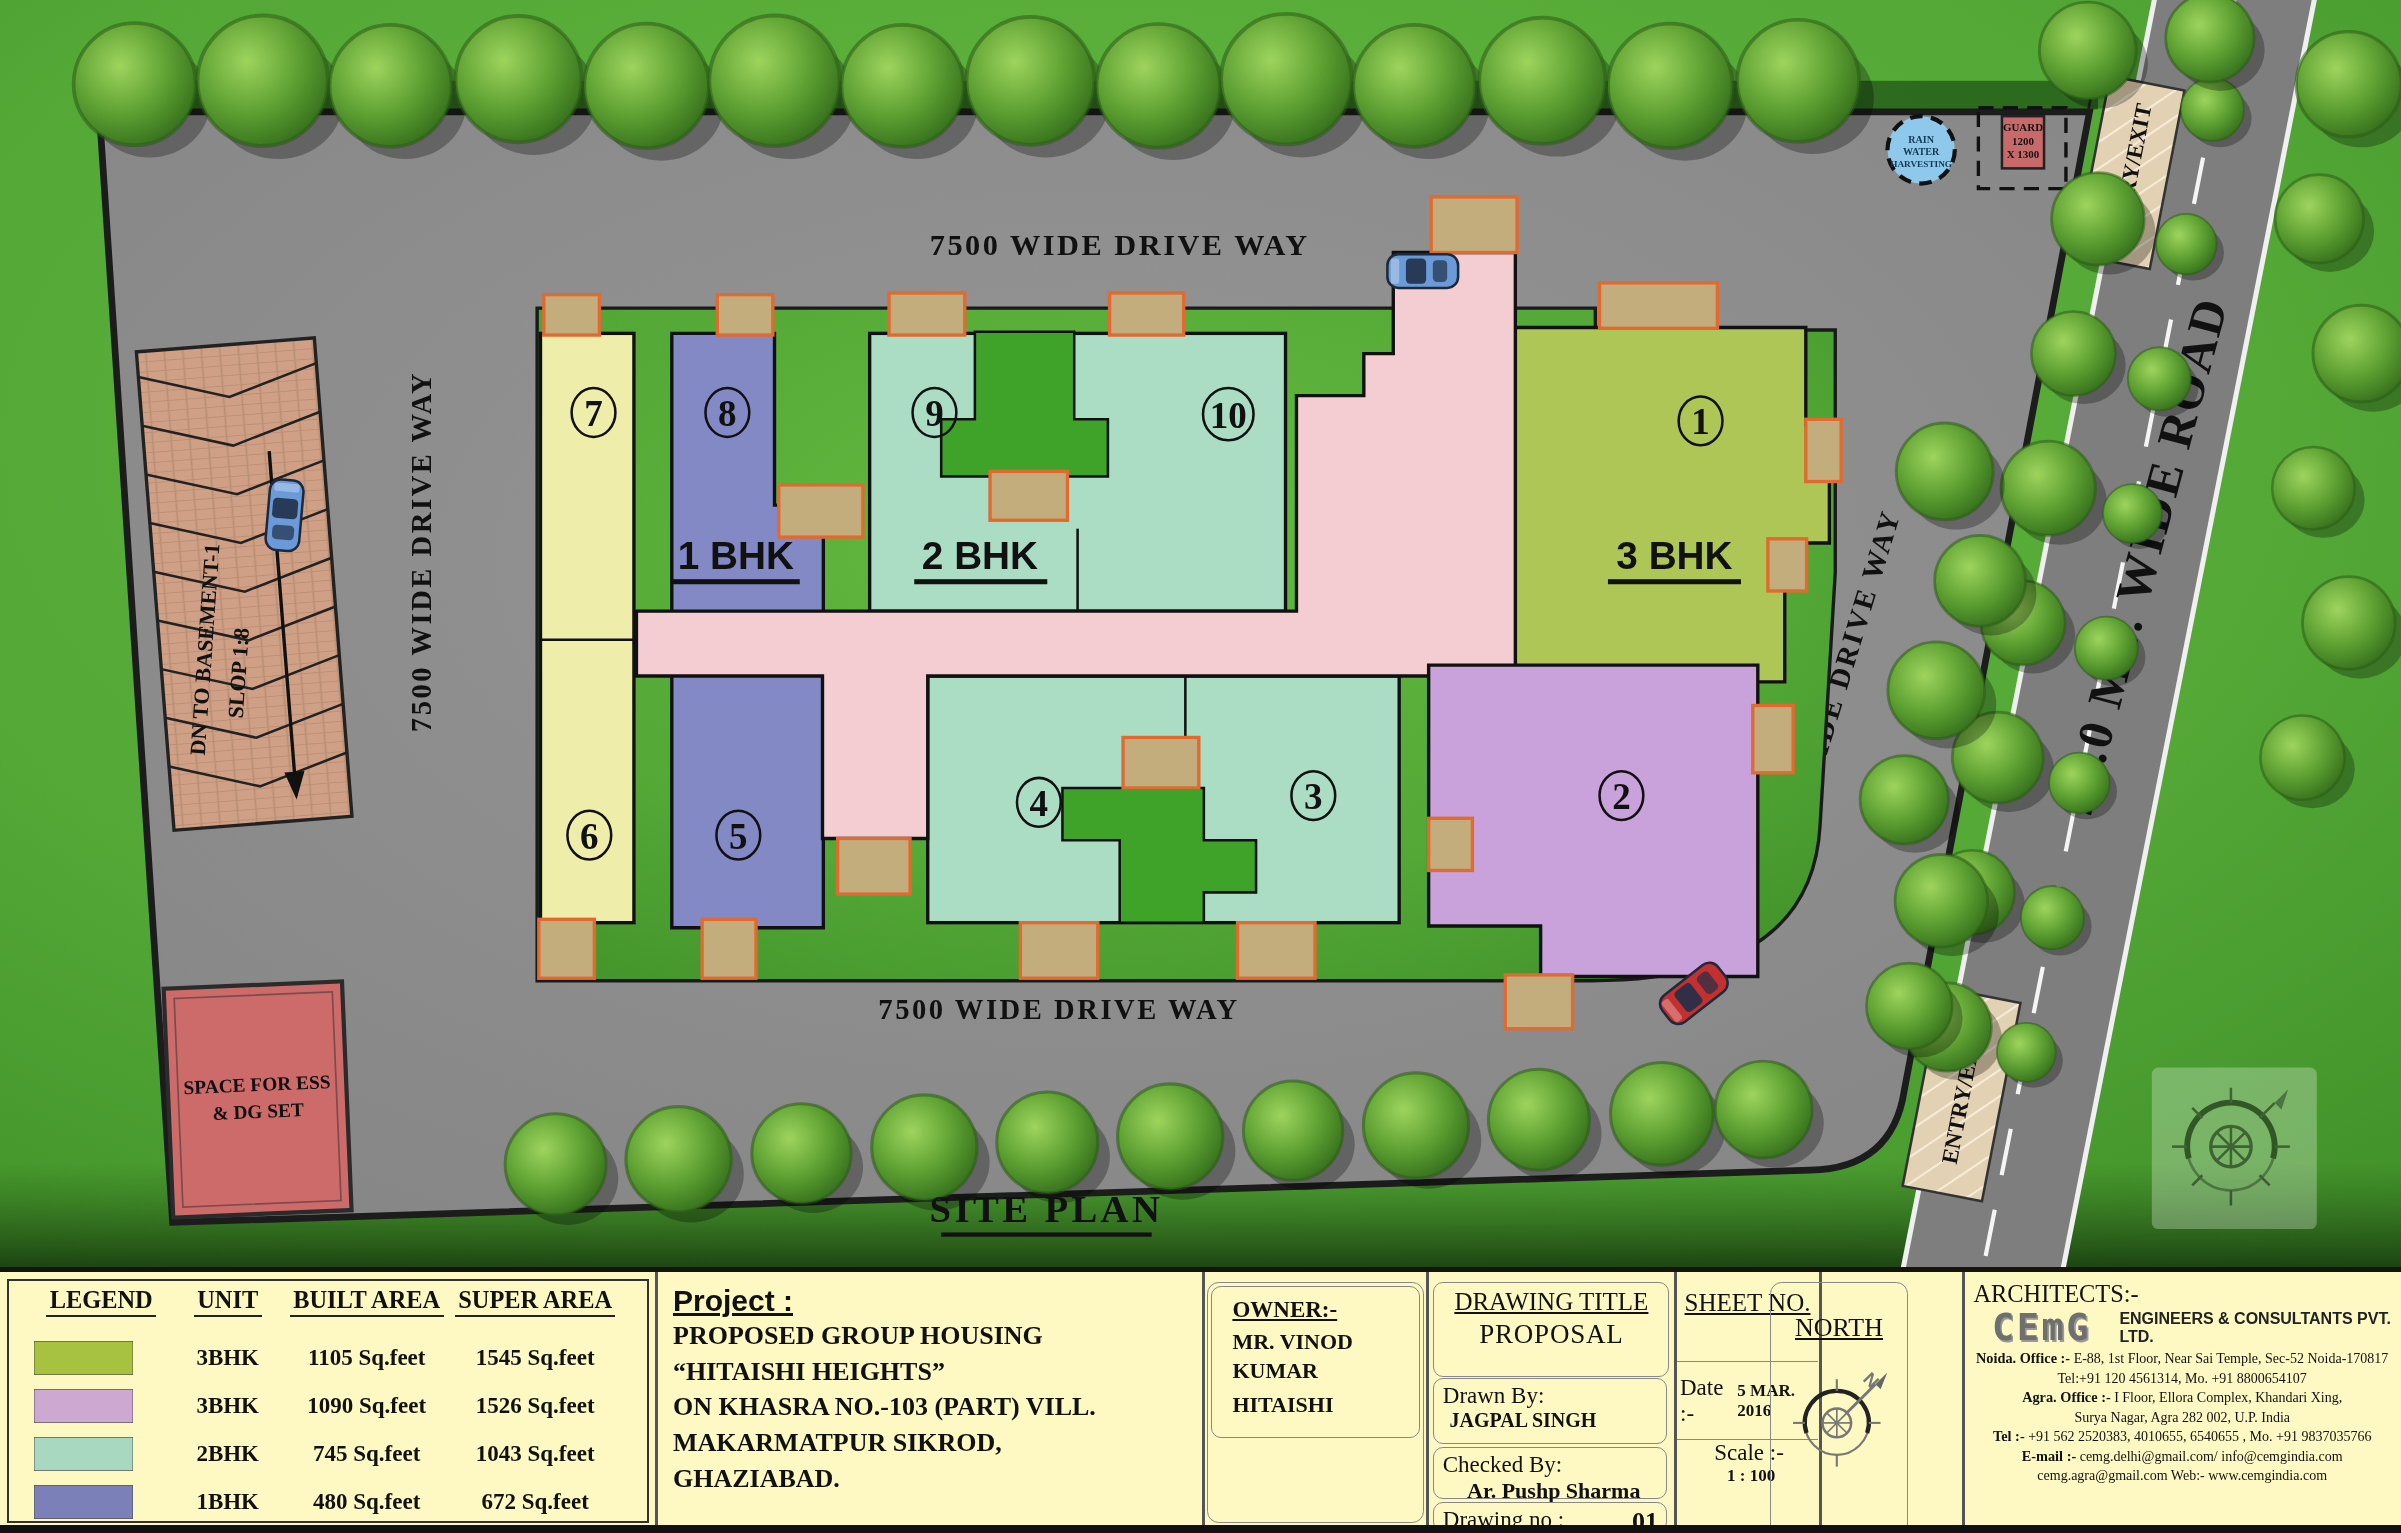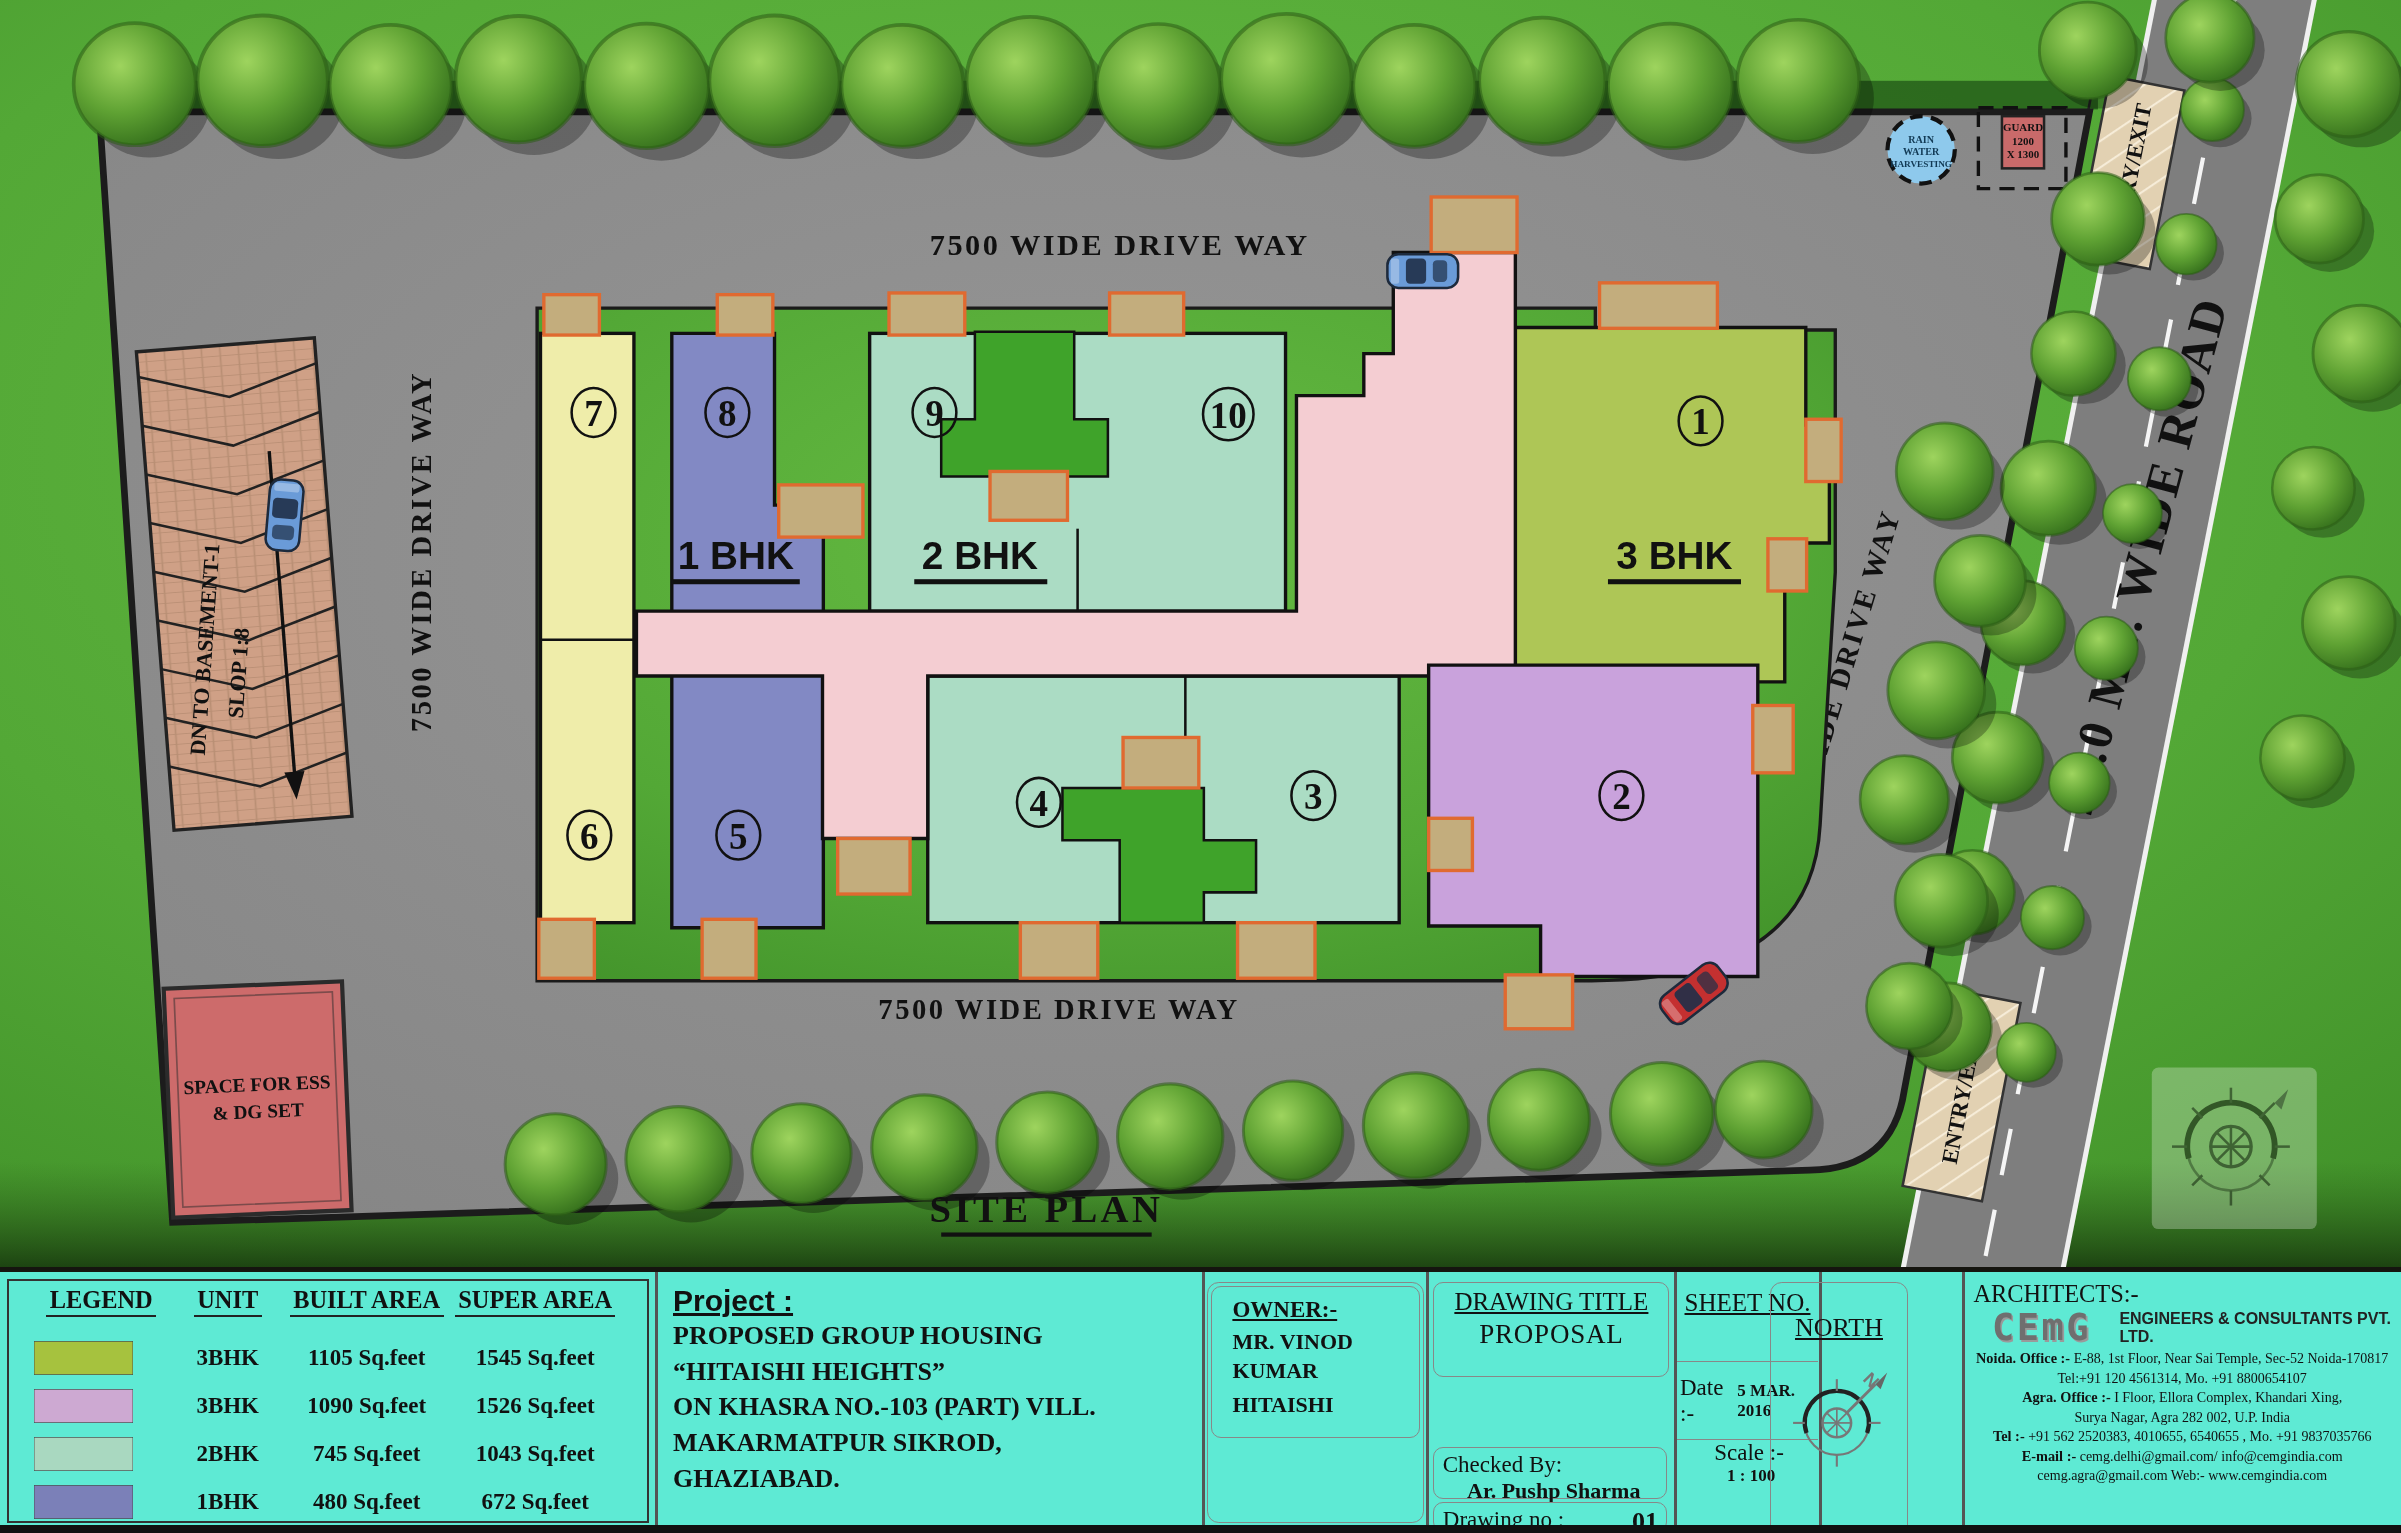--- a/index.html
+++ b/index.html
@@ -3,21 +3,21 @@
 <meta charset="utf-8">
 <style>
   html,body{margin:0;padding:0;background:#dfe3d8;font-family:"Liberation Sans",sans-serif;}
   #stage{position:relative;width:2401px;height:1533px;overflow:hidden;background:#57a33c;}
   #plan{position:absolute;left:0;top:0;}
   text{user-select:none;}
   .serifB{font-family:"Liberation Serif",serif;font-weight:bold;fill:#111;}
   .sansB{font-family:"Liberation Sans",sans-serif;font-weight:bold;fill:#111;}
 
   
-  #titlebar{position:absolute;left:0;top:1267px;width:2401px;height:266px;background:#5eead4;
+  #titlebar{position:absolute;left:0;top:1267px;width:2401px;height:266px;background:#fef9c3;
             border-top:5.9px solid #15150f;box-sizing:border-box;}
   #titlebar:after{content:"";position:absolute;left:0;bottom:0;width:100%;height:7.6px;background:#111;}
   .vdiv{position:absolute;top:0;bottom:7.6px;width:2.5px;background:#555;}
   .box{position:absolute;box-sizing:border-box;color:#111;}
   .rbox{border:1.7px solid #888;border-radius:11.8px;}
 
   
   #legend{left:6.7px;top:6.7px;width:642px;height:244px;border:2.5px solid #333;padding:5px 3.4px 0 25px;}
   #legend .grid{display:grid;grid-template-columns:135px 118px 160px 177px;grid-auto-rows:48px;align-items:center;}
   #legend .hdr{font-family:"Liberation Serif",serif;font-weight:bold;font-size:24.4px;justify-self:center;
@@ -456,20 +456,24 @@
       <div class="oname">MR. VINOD KUMAR</div>
       <div class="oname">HITAISHI</div>
     </div>
   </div>
 
   <div class="box" id="drawing">
     <div class="dt">
       <div class="l1">DRAWING TITLE</div>
       <div class="l2">PROPOSAL</div>
     </div>
+    <div class="sub" style="top:98px;height:66px;">
+      <span class="sl">Drawn By:</span><br>
+      <span class="sv">JAGPAL SINGH</span>
+    </div>
     <div class="sub" style="top:167px;height:52px;">
       <span class="sl">Checked By:</span>
       <span class="sv" style="display:block;text-align:center;font-size:22px;">Ar. Pushp Sharma</span>
     </div>
     <div class="sub dn" style="top:222px;height:30px;">
       <span class="sl">Drawing no :</span>
       <span class="sv">01</span>
     </div>
   </div>
 

